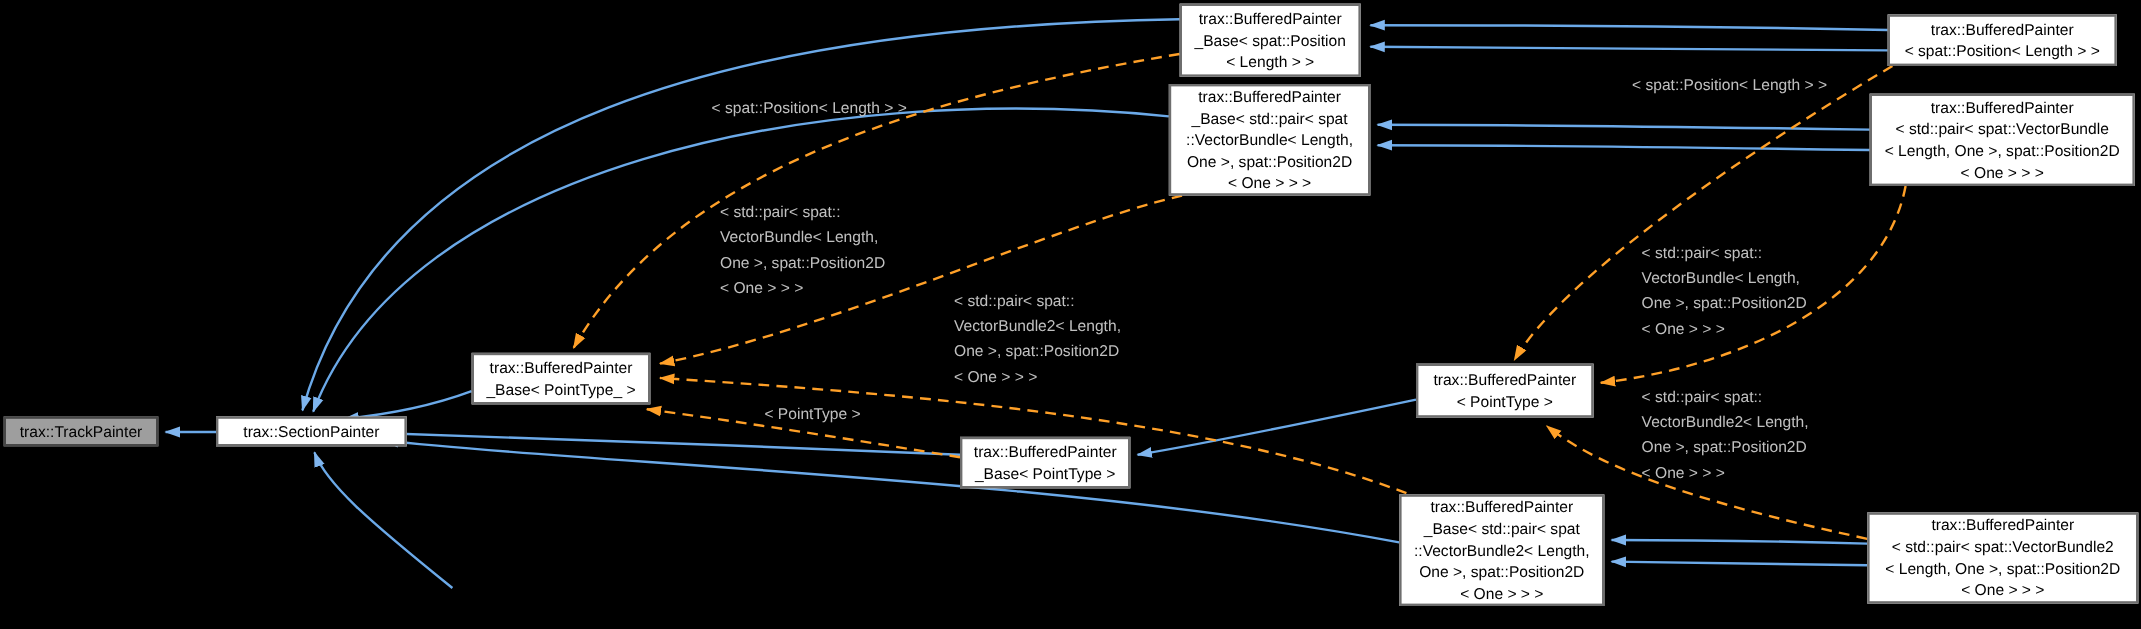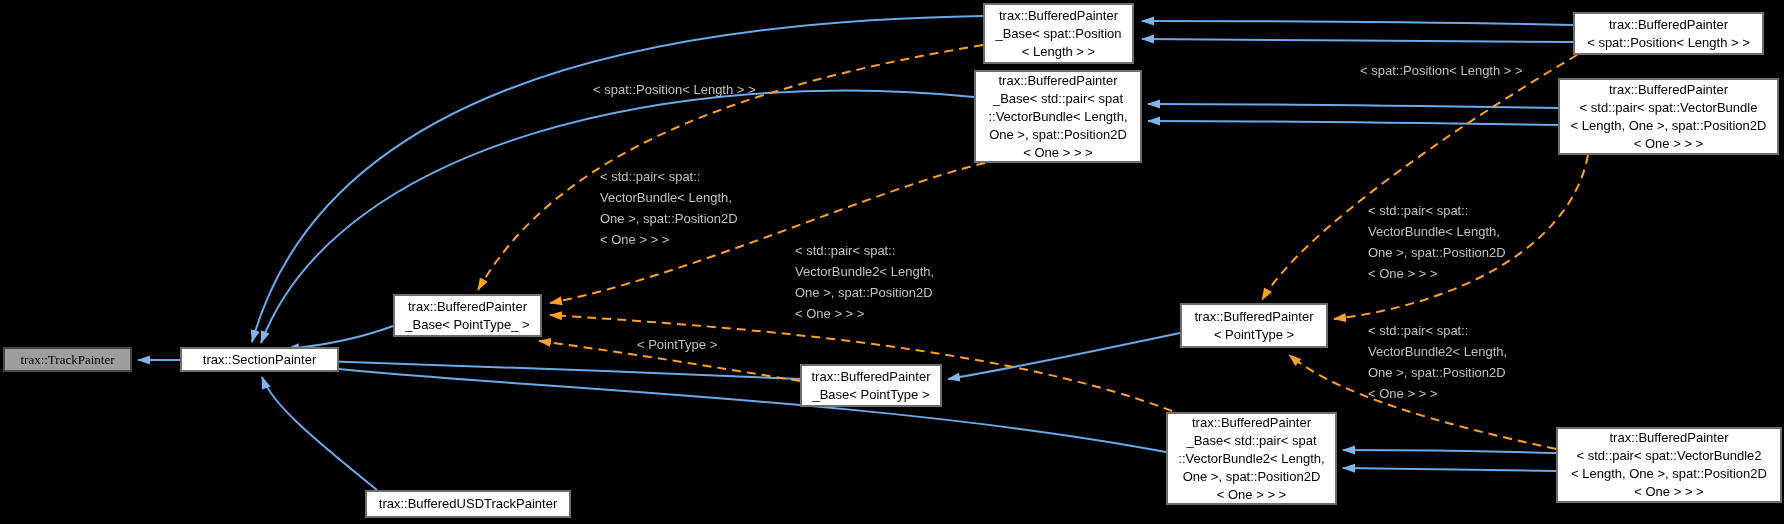--- a/index.html
+++ b/index.html
@@ -24,21 +24,20 @@
     display:flex;
     align-items:center;
     justify-content:center;
     padding:1px 2px;
     cursor:pointer;
   }
   .node.current{
     background:#9e9e9e;
     border-color:#474747;
     cursor:default;
-    font-family:Liberation Serif, serif;
   }
   .edge-label{
     position:absolute;
     color:#c0c0c0;
     font-size:13px;
     line-height:21px;
     white-space:pre-line;
     text-align:left;
     pointer-events:none;
   }
@@ -119,21 +118,20 @@
   <div class="node" style="left:1558px;top:78px;width:221px;height:77px;">trax::BufferedPainter
 &lt; std::pair&lt; spat::VectorBundle
 &lt; Length, One &gt;, spat::Position2D
 &lt; One &gt; &gt; &gt;</div>
 
   <div class="node" style="left:1556px;top:427px;width:226px;height:76px;">trax::BufferedPainter
 &lt; std::pair&lt; spat::VectorBundle2
 &lt; Length, One &gt;, spat::Position2D
 &lt; One &gt; &gt; &gt;</div>
 
-  <div class="node" style="left:365px;top:490px;width:206px;height:28px;">trax::BufferedUSDTrackPainter</div>
 
   <div class="edge-label" style="left:593px;top:79px;">&lt; spat::Position&lt; Length &gt; &gt;</div>
 
   <div class="edge-label" style="left:600px;top:166px;">&lt; std::pair&lt; spat::
 VectorBundle&lt; Length,
 One &gt;, spat::Position2D
 &lt; One &gt; &gt; &gt;</div>
 
   <div class="edge-label" style="left:795px;top:240px;">&lt; std::pair&lt; spat::
 VectorBundle2&lt; Length,

